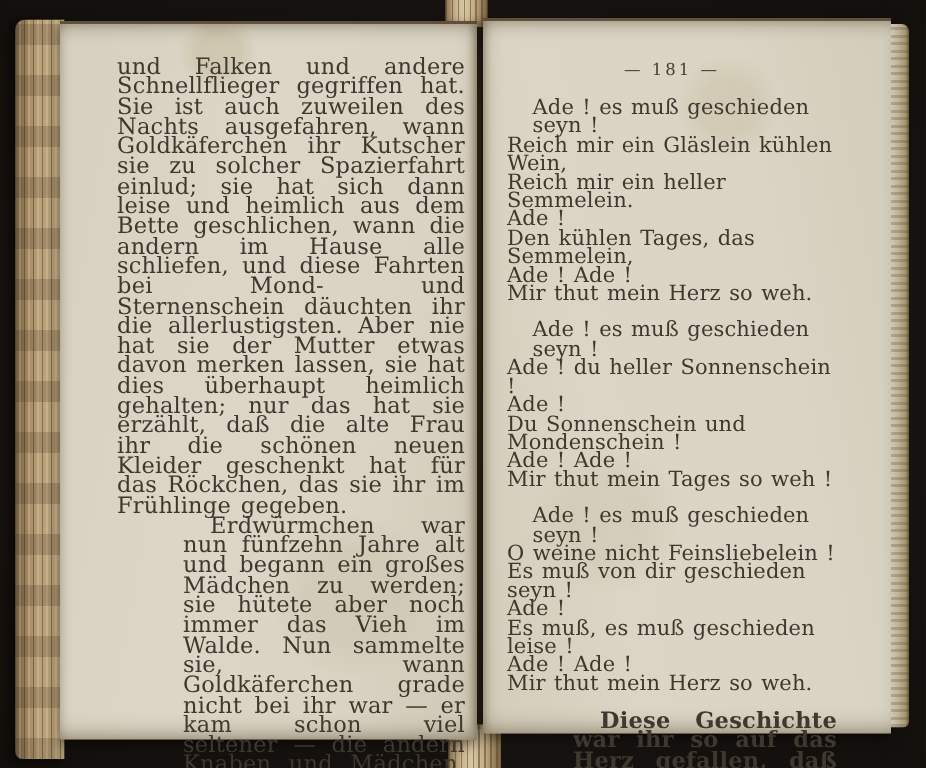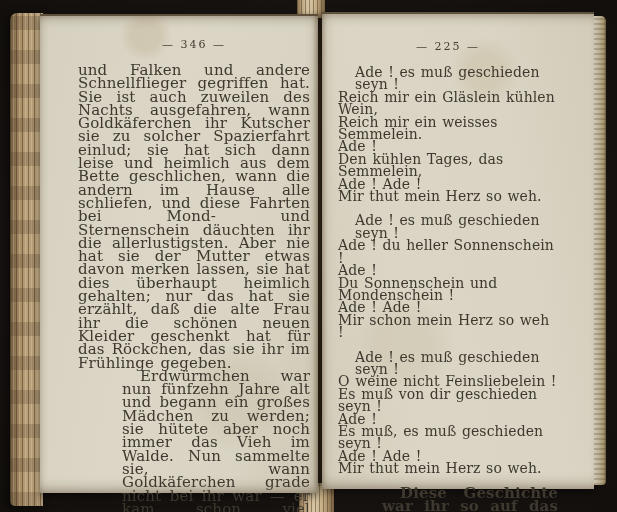--- a/index.html
+++ b/index.html
@@ -87,52 +87,51 @@
 
 <div class="scene">
 
   <div class="rod rod-top"></div>
   <div class="rod rod-bottom"></div>
 
   <div class="fore-edge"></div>
 
   <div class="page page-left">
     <div class="page-inner-left">
-      <div class="page-header">— 346 —</div>
       <p class="para">und Falken und andere Schnellflieger gegriffen hat. Sie ist auch zuweilen des Nachts ausgefahren, wann Goldkäferchen ihr Kutscher sie zu solcher Spazierfahrt einlud; sie hat sich dann leise und heimlich aus dem Bette geschlichen, wann die andern im Hause alle schliefen, und diese Fahrten bei Mond- und Sternenschein däuchten ihr die allerlustigsten. Aber nie hat sie der Mutter etwas davon merken lassen, sie hat dies überhaupt heimlich gehalten; nur das hat sie erzählt, daß die alte Frau ihr die schönen neuen Kleider geschenkt hat für das Röckchen, das sie ihr im Frühlinge gegeben.</p>
       <p class="para indent">Erdwürmchen war nun fünfzehn Jahre alt und begann ein großes Mädchen zu werden; sie hütete aber noch immer das Vieh im Walde. Nun sammelte sie, wann Goldkäferchen grade nicht bei ihr war — er kam schon viel seltener — die andern Knaben und Mädchen, welche auch Hirten waren, häufig um sich herum und erzählte ihnen Geschichten, denn deren wußte sie eine Menge von ihrer Mutter, welche die Winterabende in der Spinnstube immer mit Erzählungen zu kürzen pflegte. Eines Tages hatte sie eine sehr traurige Geschichte erzählt, wie ein schöner junger Prinz im Kampfe mit einem Drachen auf den Tod verwundet war und bei'm Sterben seiner Herzallerliebsten vorsang:</p>
     </div>
   </div>
 
   <div class="page page-right">
     <div class="page-inner-right">
-      <div class="page-header">— 225 —</div>
+      <div class="page-header">— 181 —</div>
       <div class="stanza">
           <div class="vline">Ade ! es muß geschieden seyn !</div>
           <div class="vline">Reich mir ein Gläslein kühlen Wein,</div>
-          <div class="vline">Reich mir ein weisses Semmelein.</div>
+          <div class="vline">Reich mir ein heller Semmelein.</div>
           <div class="vline">Ade !</div>
           <div class="vline">Den kühlen Tages, das Semmelein,</div>
           <div class="vline">Ade !  Ade !</div>
           <div class="vline">Mir thut mein Herz so weh.</div>
         </div>
       <div class="stanza">
           <div class="vline">Ade ! es muß geschieden seyn !</div>
           <div class="vline">Ade ! du heller Sonnenschein !</div>
           <div class="vline">Ade !</div>
           <div class="vline">Du Sonnenschein und Mondenschein !</div>
           <div class="vline">Ade !  Ade !</div>
-          <div class="vline">Mir schon mein Herz so weh !</div>
+          <div class="vline">Mir thut mein Tages so weh !</div>
         </div>
       <div class="stanza">
           <div class="vline">Ade ! es muß geschieden seyn !</div>
           <div class="vline">O weine nicht Feinsliebelein !</div>
           <div class="vline">Es muß von dir geschieden seyn !</div>
           <div class="vline">Ade !</div>
-          <div class="vline">Es muß, es muß geschieden seyn !</div>
+          <div class="vline">Es muß, es muß geschieden leise !</div>
           <div class="vline">Ade !  Ade !</div>
           <div class="vline">Mir thut mein Herz so weh.</div>
         </div>
       <p class="para indent prose">Diese Geschichte war ihr so auf das Herz gefallen, daß sie sie gar nicht aus dem Sinn schlagen konnte und immer für sich singen mußte:</p>
       <div class="stanza closing">
           <div class="vline">Ade ! es muß geschieden seyn !</div>
           <div class="vline">O weine nicht !  Feinsliebelein !</div>
         </div>
     </div>
   </div>

